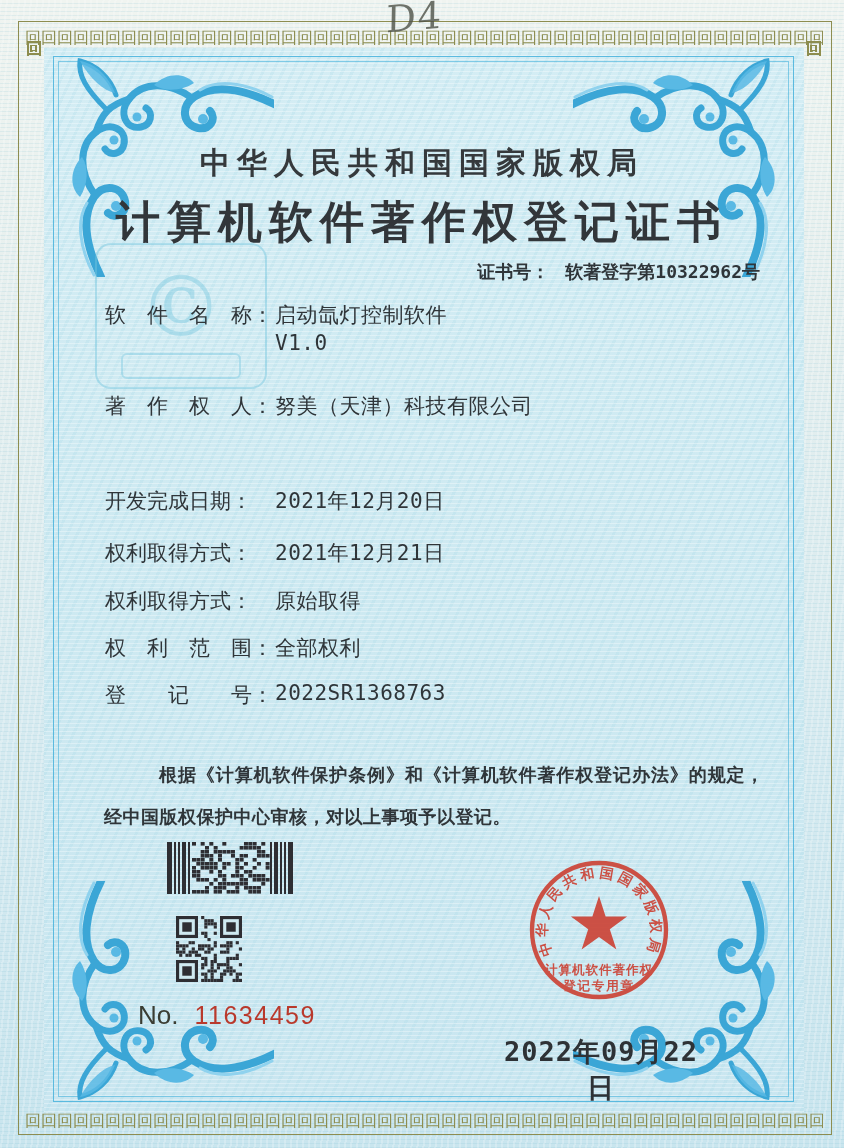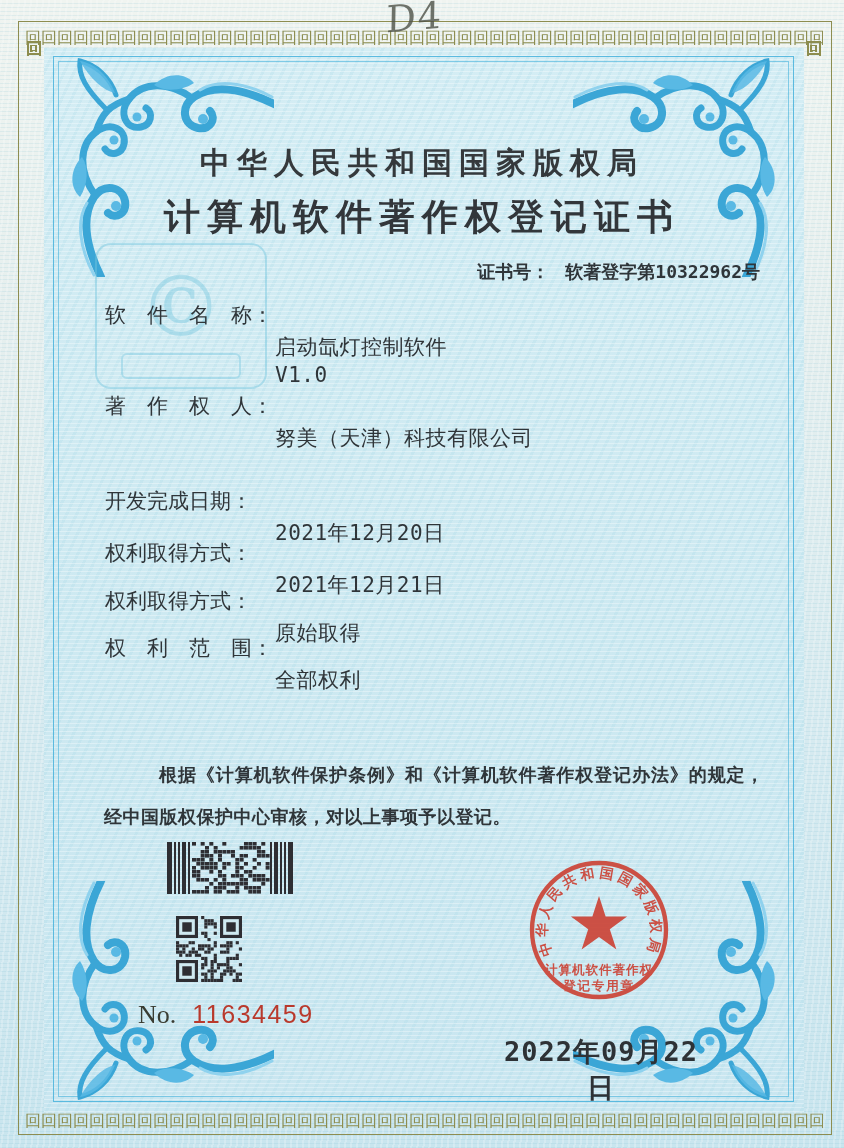--- a/index.html
+++ b/index.html
@@ -59,46 +59,46 @@
   .wm-symbol{font-size:84px;color:rgba(116,198,222,.42);font-family:"DejaVu Serif",serif;margin-top:-18px;}
   
   .authority{
     position:absolute;left:0;top:143px;width:844px;text-align:center;
     font-family:"Liberation Serif","DejaVu Serif",serif;font-weight:700;
     font-size:30px;letter-spacing:7px;color:#35393c;z-index:2;
   }
   .cert-title{
     position:absolute;left:0;top:193px;width:844px;text-align:center;
     font-family:"Liberation Serif","DejaVu Serif",serif;font-weight:700;
-    font-size:36px;letter-spacing:7px;color:#32363a;z-index:2;
+    font-size:44px;letter-spacing:7px;color:#32363a;z-index:2;
   }
   .cert-no{
     position:absolute;right:84px;top:260px;font-size:18px;font-weight:700;
     color:#2f3539;z-index:2;font-family:"Liberation Serif","DejaVu Serif",serif;
   }
   .cert-no .val{margin-left:16px;font-family:"DejaVu Sans Mono","DejaVu Sans",sans-serif;}
   
   .field-row{position:absolute;left:105px;display:flex;color:#2f3539;font-weight:400;font-size:21px;z-index:2;}
   .f-label{width:170px;flex:0 0 170px;font-family:"Liberation Serif","DejaVu Serif",serif;}
-  .f-value{font-family:"DejaVu Sans Mono","DejaVu Sans",sans-serif;letter-spacing:.5px;margin-top:32px;}
+  .f-value{font-family:"DejaVu Sans Mono","DejaVu Sans",sans-serif;letter-spacing:.5px;}
   .r1{top:301px;} .r1b{top:331px;left:275px;} .r2{top:392px;}
   .r3{top:487px;} .r4{top:539px;} .r5{top:587px;} .r6{top:634px;} .r7{top:681px;}
   
   .statement{
     position:absolute;left:104px;top:736px;width:660px;z-index:2;
     font-family:"Liberation Serif","DejaVu Serif",serif;font-weight:700;
     font-size:18px;line-height:2.35;color:#2f3539;text-align:justify;
     text-indent:55px;letter-spacing:.5px;
   }
   
   .barcode{position:absolute;left:167px;top:842px;z-index:2;}
   .qrcode{position:absolute;left:176px;top:916px;z-index:2;}
   
   .serial{position:absolute;left:138px;top:1000px;z-index:2;display:flex;align-items:baseline;}
-  .serial .no{font-family:Liberation Serif, serif;font-size:26px;color:#3a3d33;}
+  .serial .no{font-family:Liberation Sans, sans-serif;font-size:26px;color:#3a3d33;}
   .serial .num{margin-left:16px;font-family:Liberation Sans, sans-serif;
     font-size:25px;letter-spacing:1.5px;color:#b9392c;}
   
   .seal{position:absolute;left:512px;top:843px;width:174px;height:174px;opacity:.92;z-index:3;}
   .seal text{font-family:"Liberation Serif","DejaVu Serif",serif;font-weight:700;}
   .issue-date{
     position:absolute;left:498px;top:1034px;width:206px;text-align:center;z-index:2;
     font-size:27px;font-weight:700;color:#2e3236;
     font-family:"DejaVu Sans Mono","DejaVu Sans",sans-serif;letter-spacing:1px;
   }
@@ -186,20 +186,24 @@
     <span class="f-label">权利取得方式：</span>
     <span class="f-value">2021年12月21日</span>
   </div>
   <div class="field-row r5">
     <span class="f-label">权利取得方式：</span>
     <span class="f-value">原始取得</span>
   </div>
   <div class="field-row r6">
     <span class="f-label">权　利　范　围：</span>
     <span class="f-value">全部权利</span>
+  </div>
+  <div class="field-row r7">
+    <span class="f-label">登　　记　　号：</span>
+    <span class="f-value">2022SR1368763</span>
   </div>
 
   <p class="statement">根据《计算机软件保护条例》和《计算机软件著作权登记办法》的规定，经中国版权保护中心审核，对以上事项予以登记。</p>
 
   <svg id="barcode" class="barcode" width="126" height="52" viewBox="0 0 126 52">
       <rect x="0" y="0" width="5" height="52" fill="#2e2e33"></rect>
       <rect x="7" y="0" width="2" height="52" fill="#2e2e33"></rect>
       <rect x="11" y="0" width="2" height="52" fill="#2e2e33"></rect>
       <rect x="15" y="0" width="4" height="52" fill="#2e2e33"></rect>
       <rect x="21" y="0" width="2" height="52" fill="#2e2e33"></rect>

